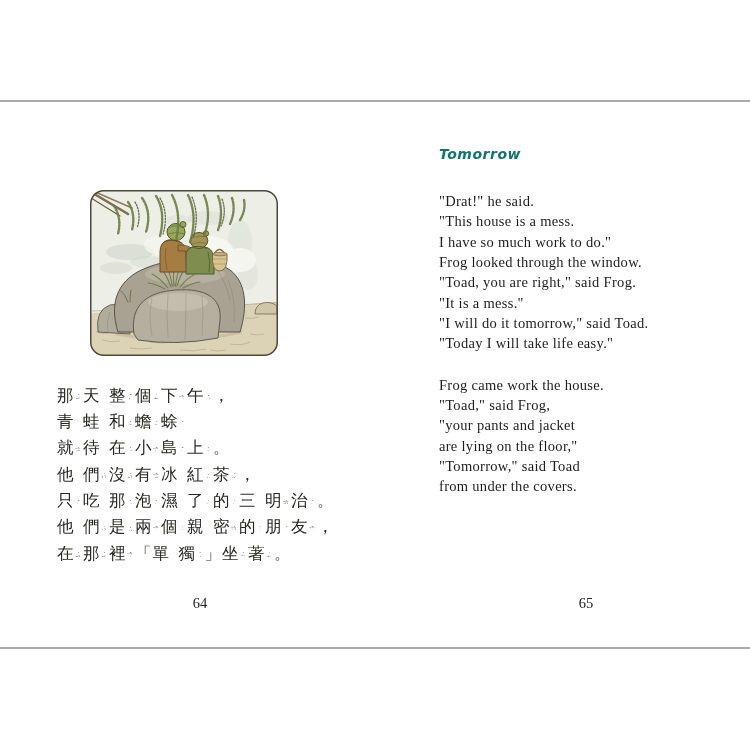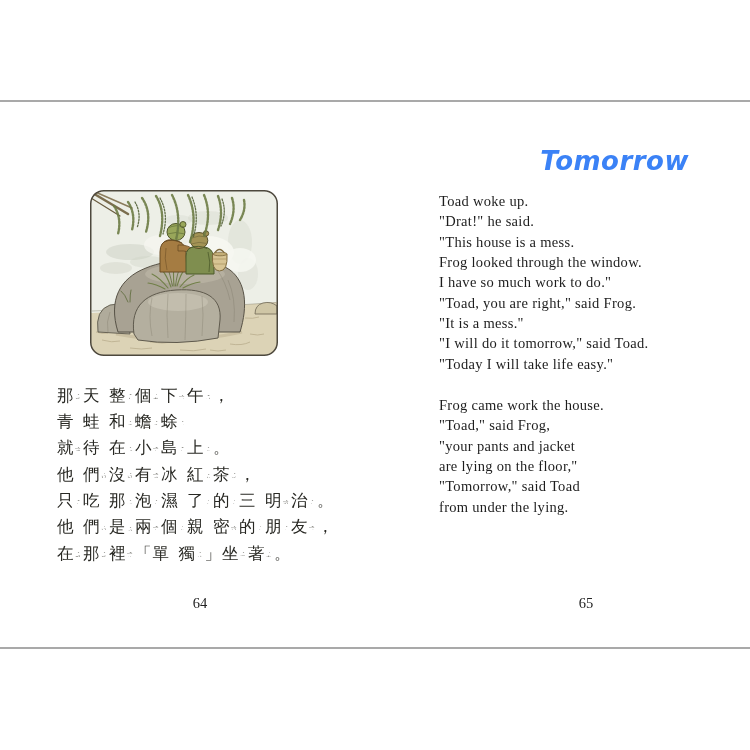--- a/index.html
+++ b/index.html
@@ -16,23 +16,23 @@
   .cn-line { height:26.3px; display:flex; align-items:center; white-space:nowrap; }
   .cn-cell { display:inline-flex; align-items:center; margin-right:1px; }
   .cn-char { font-size:16.5px; line-height:1; }
   .cn-ruby { writing-mode:vertical-rl; text-orientation:upright; font-size:6.5px; line-height:7px;
              letter-spacing:-0.5px; color:#55554e; width:7.5px; max-height:25px; overflow:hidden; margin-left:1px; }
 
   .pageno { position:absolute; top:595px; width:60px; text-align:center; font-size:14.5px; color:#222; }
   .pageno-left  { left:170px; }
   .pageno-right { left:556px; }
 
-  .title { position:absolute; left:439px; top:146px; width:250px; text-align:right;
+  .title { position:absolute; left:439px; top:146px; width:250px; text-align:left;
            font-family:"DejaVu Sans", sans-serif; font-weight:bold; font-style:italic;
-           font-size:26px; color:#3b82f6; letter-spacing:0.5px; }
+           font-size:14px; color:#0f766e; letter-spacing:0.5px; }
 
   .en-text { position:absolute; left:439px; top:193px; color:#1d1d1d;
              font-size:14.5px; letter-spacing:0.3px; }
   .en-line { height:20.35px; white-space:nowrap; }
   .para-gap { height:21px; }
 </style>
 </head>
 <body>
 
 <div class="stage">
@@ -419,33 +419,32 @@
           <span class="cn-char">。</span>
         </span>
       </div>
     </div>
 
   <div class="pageno pageno-left">64</div>
 
   <div class="title">Tomorrow</div>
 
   <div class="en-text">
-      <div class="en-line">Toad woke up.</div>
       <div class="en-line">"Drat!" he said.</div>
       <div class="en-line">"This house is a mess.</div>
+      <div class="en-line">I have so much work to do."</div>
       <div class="en-line">Frog looked through the window.</div>
-      <div class="en-line">I have so much work to do."</div>
       <div class="en-line">"Toad, you are right," said Frog.</div>
       <div class="en-line">"It is a mess."</div>
       <div class="en-line">"I will do it tomorrow," said Toad.</div>
       <div class="en-line">"Today I will take life easy."</div>
       <div class="para-gap"></div>
       <div class="en-line">Frog came work the house.</div>
       <div class="en-line">"Toad," said Frog,</div>
       <div class="en-line">"your pants and jacket</div>
       <div class="en-line">are lying on the floor,"</div>
       <div class="en-line">"Tomorrow," said Toad</div>
-      <div class="en-line">from under the lying.</div>
+      <div class="en-line">from under the covers.</div>
     </div>
 
   <div class="pageno pageno-right">65</div>
 
 </div>
 
 </body></html>

